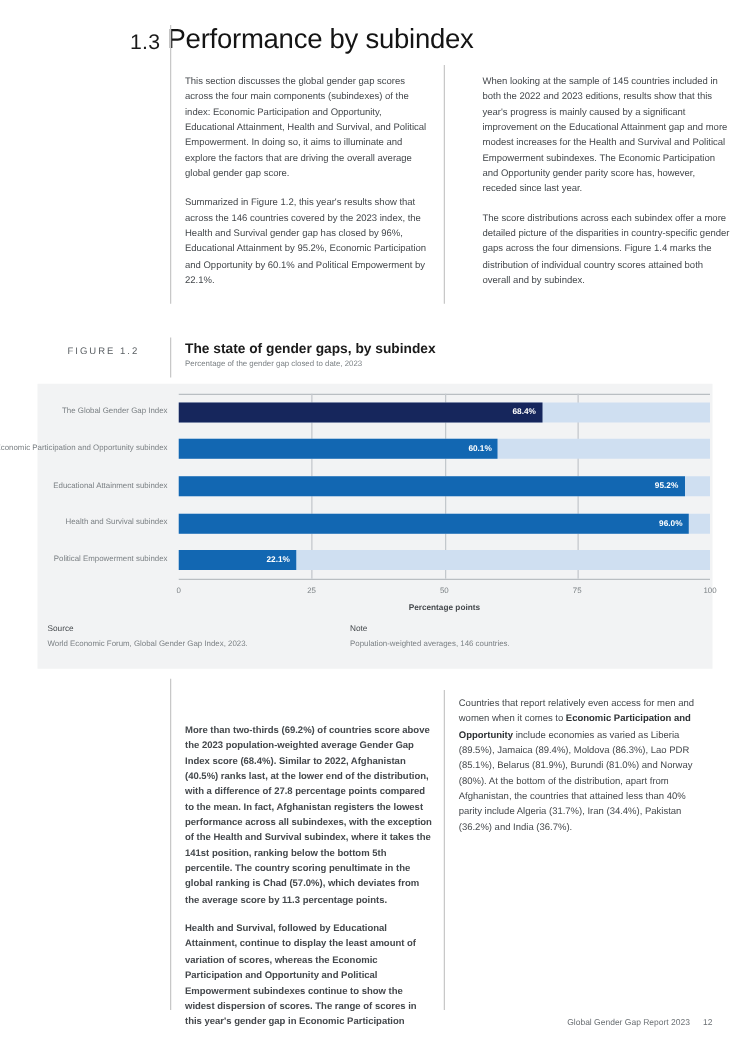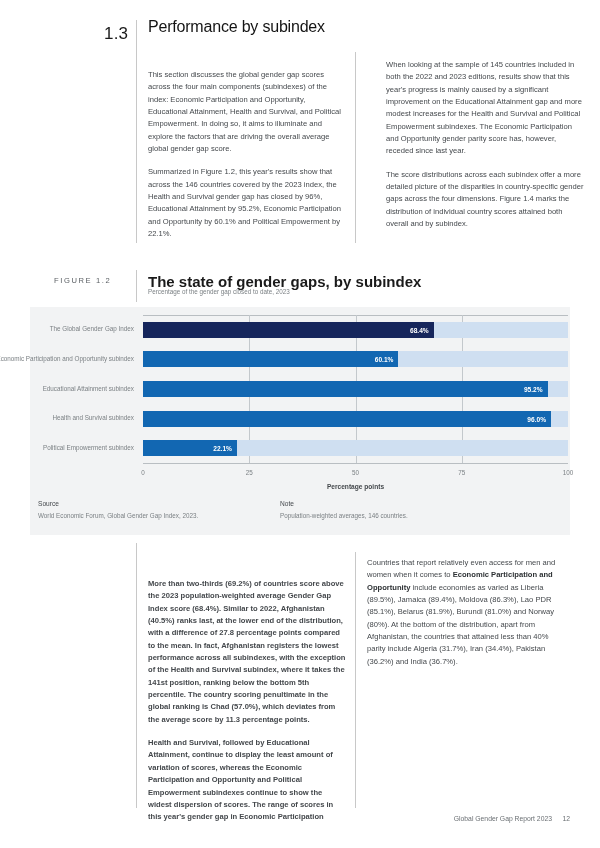--- a/index.html
+++ b/index.html
@@ -27,23 +27,23 @@
   .section-number {
     position: absolute;
     left: 104px;
     top: 6px;
     font-size: 17px;
     color: #1a1a1a;
     letter-spacing: 0.2px;
   }
   .section-title {
     position: absolute;
-    left: 148px;
+    left: 134px;
     top: 0px;
-    font-size: 16px;
+    font-size: 22px;
     color: #141414;
     font-weight: 400;
     letter-spacing: -0.2px;
     white-space: nowrap;
   }
 
   
   .vrule-top {
     position: absolute;
     left: 136px;
@@ -91,39 +91,39 @@
     width: 198px;
     font-size: 7.6px;
     line-height: 12.35px;
     color: #44484c;
     text-align: left;
   }
   .col p { margin: 0 0 11px 0; }
   .col p:last-child { margin-bottom: 0; }
   .col strong { font-weight: bold; color: #2d3134; }
 
-  #col-top-left  { left: 148px; top: 59px; margin-top: 10px; }
+  #col-top-left  { left: 148px; top: 59px; }
   #col-top-right { left: 386px; top: 59px; }
   #col-bot-left  { left: 148px; top: 578px; font-weight: bold; }
   #col-bot-right { left: 367px; top: 557px; }
 
   
   .fig-label {
     position: absolute;
     left: 54px;
     top: 276px;
     font-size: 7.6px;
     letter-spacing: 1.6px;
     color: #5a5f63;
   }
   .fig-title {
     position: absolute;
     left: 148px;
     top: 273px;
-    font-size: 15px;
+    font-size: 11px;
     font-weight: bold;
     color: #1a1a1a;
   }
   .fig-sub {
     position: absolute;
     left: 148px;
     top: 288px;
     font-size: 6.3px;
     color: #7b8084;
   }

